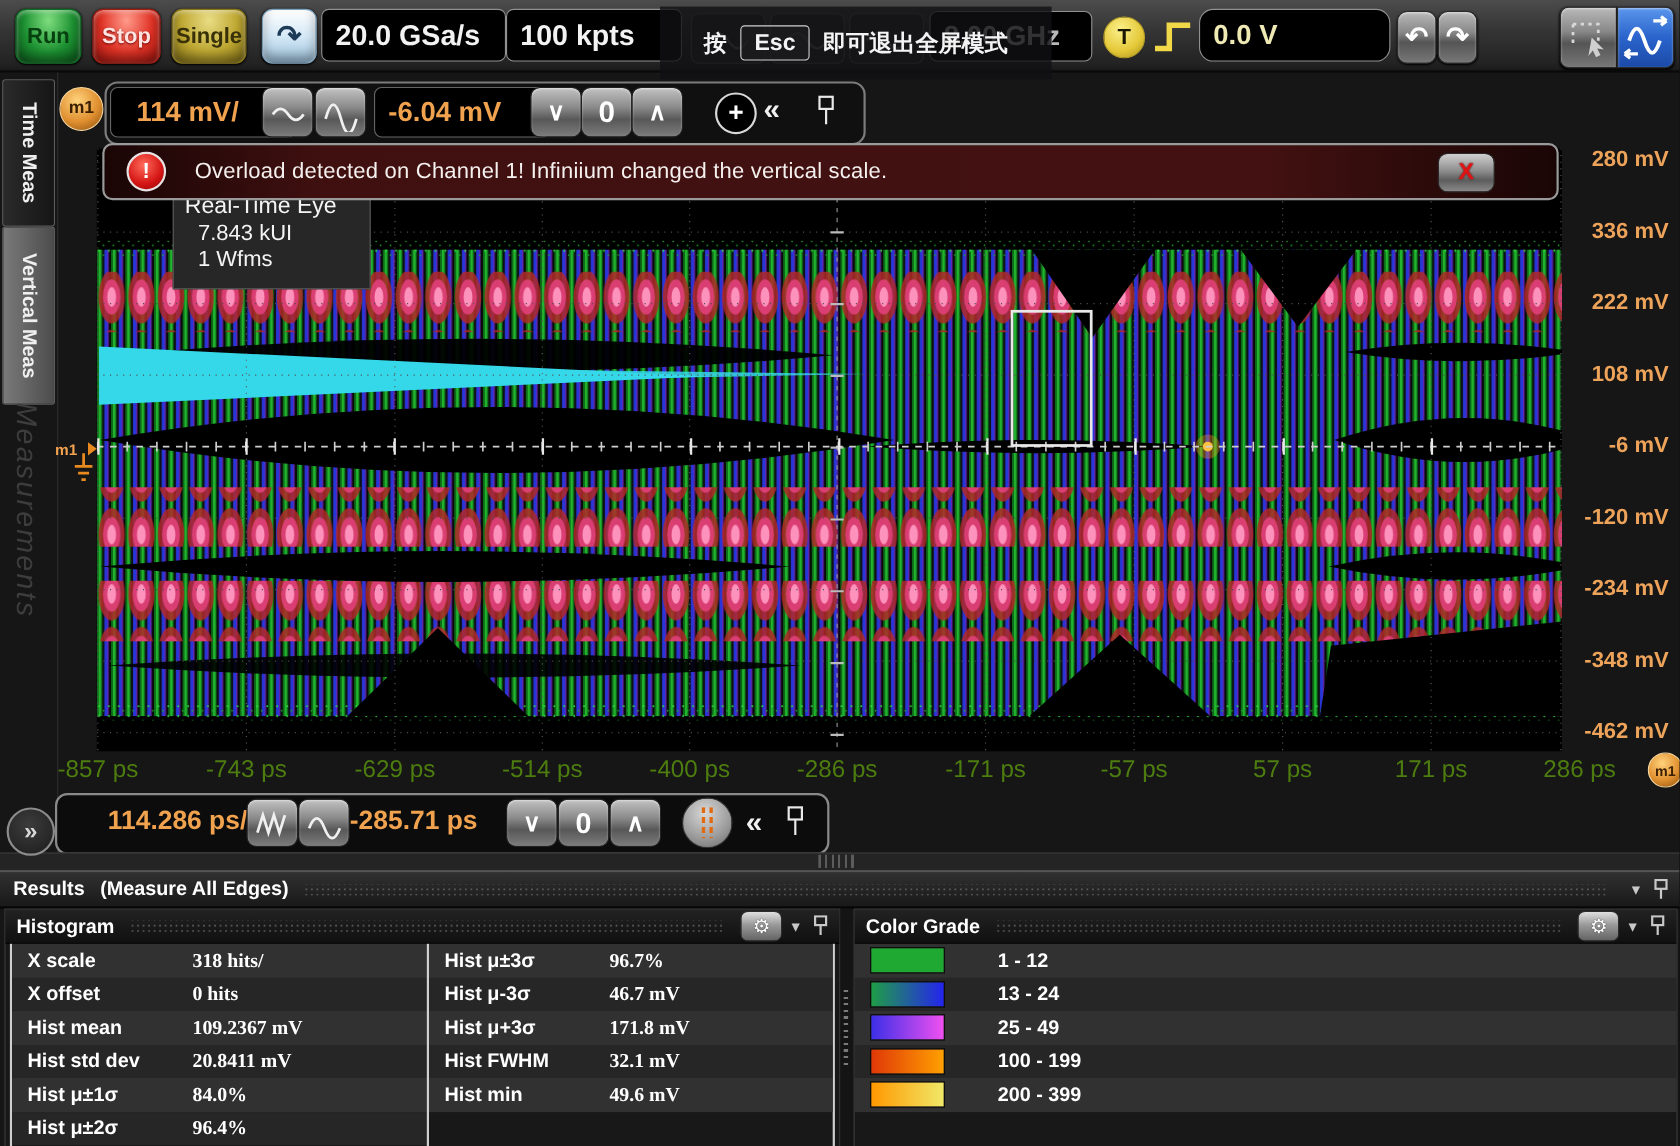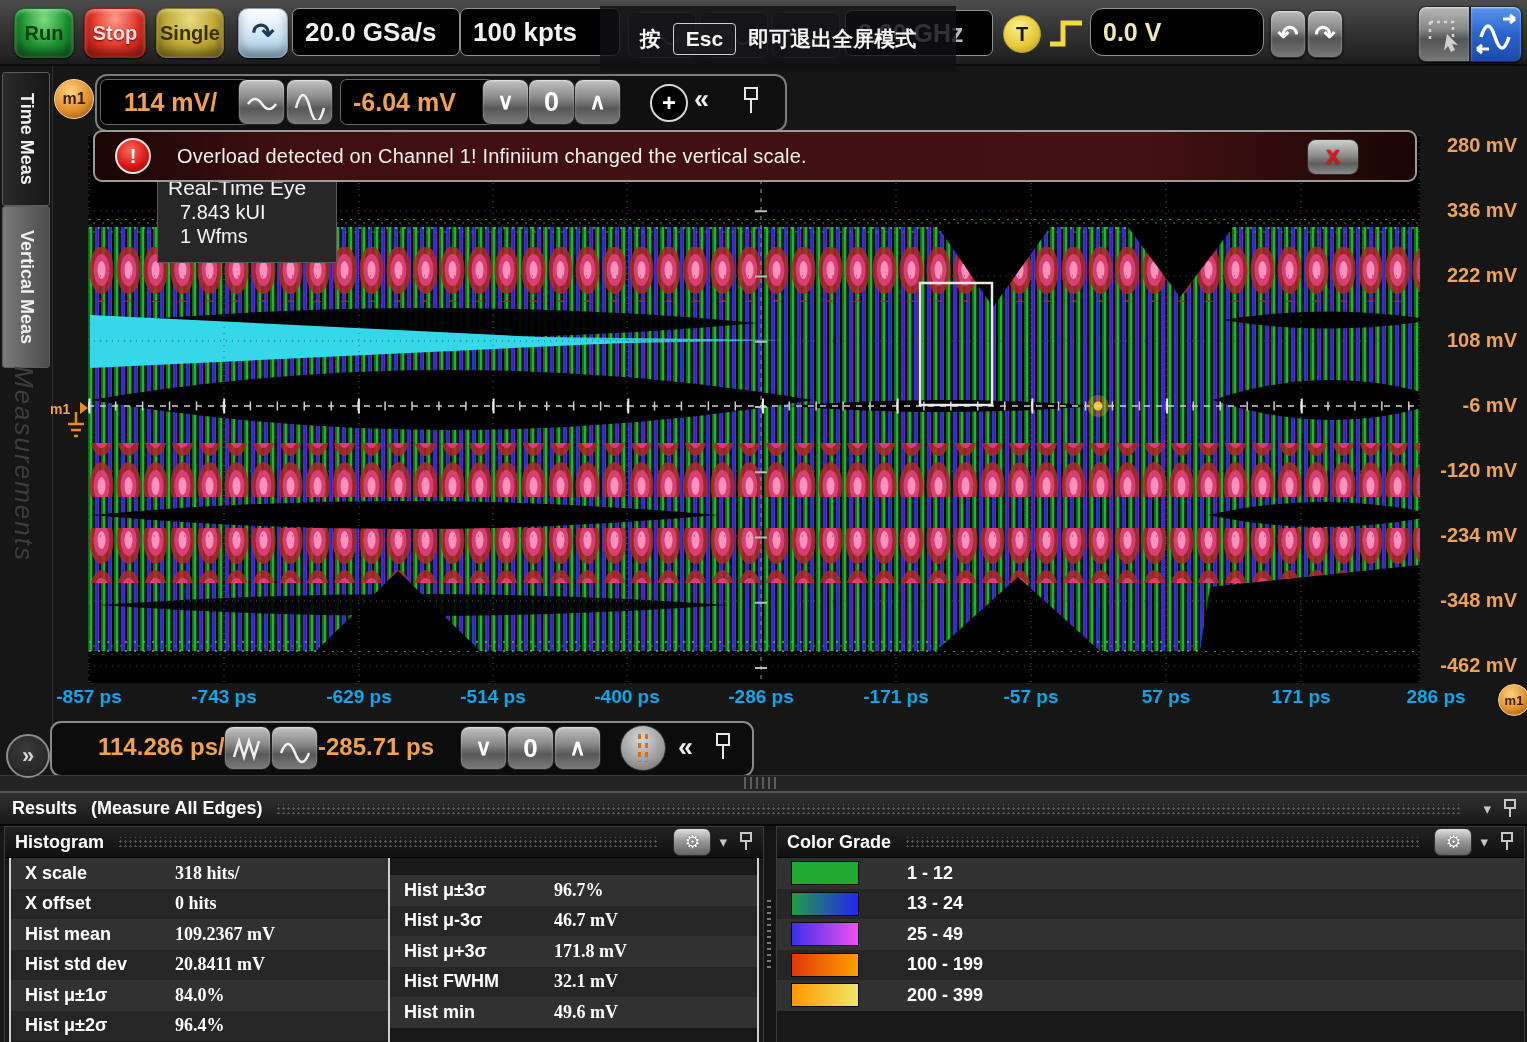--- a/index.html
+++ b/index.html
@@ -91,21 +91,21 @@
   .tab-b{top:140px;height:160px;background:linear-gradient(90deg,#7a7a7a,#4c4c4c);}
   .watermark{position:absolute;left:8px;top:300px;writing-mode:vertical-rl;font-size:26px;
     font-style:italic;color:#3d3d3d;letter-spacing:2px;}
 
   
   .plot{left:88px;top:135px;width:1332px;height:548px;background:#000;}
   .sel-none{user-select:none;}
   .m1-marker{left:50px;top:396px;width:40px;height:50px;z-index:6;}
   .ylab{position:absolute;right:10px;width:92px;text-align:right;font-size:20px;font-weight:bold;color:#eda35a;}
   .yaxis{left:1420px;top:135px;width:107px;height:548px;}
-  .xlab{position:absolute;top:0;width:96px;text-align:center;font-size:19px;font-weight:bold;color:#0ea5e9;}
+  .xlab{position:absolute;top:0;width:96px;text-align:center;font-size:22px;font-weight:normal;color:#4d7c0f;}
   .xaxis{left:40px;top:686px;width:1487px;height:26px;}
 
   
   .h-wrap{left:50px;top:721px;width:700px;height:52px;border:2px solid #8a8a8a;border-radius:11px;background:#0c0c0c;}
   .exp-circle{left:6px;top:734px;width:40px;height:40px;border-radius:50%;z-index:5;
     background:radial-gradient(circle at 45% 35%,#3c3c3c,#1c1c1c);border:2px solid #8c8c8c;
     color:#d8d8d8;font-size:22px;font-weight:bold;display:flex;align-items:center;justify-content:center;}
   .ref-circle{position:absolute;left:620px;top:725px;width:44px;height:44px;border-radius:50%;
     background:radial-gradient(circle at 45% 30%,#d8d8d8,#9a9a9a 60%,#6a6a6a);border:1px solid #333;
     display:flex;align-items:center;justify-content:center;gap:4px;}
@@ -446,21 +446,21 @@
         <div class="trow">
             <span class="lab">Hist μ±1σ</span>
             <span class="val">84.0%</span>
           </div>
         <div class="trow">
             <span class="lab">Hist μ±2σ</span>
             <span class="val">96.4%</span>
           </div>
       </div>
       <div class="col-div"></div>
-      <div class="tbl-col" style="left:379px;right:0;margin-top:17px;">
+      <div class="tbl-col" style="left:379px;right:0;">
         <div class="trow">
             <span class="lab">Hist μ±3σ</span>
             <span class="val">96.7%</span>
           </div>
         <div class="trow">
             <span class="lab">Hist μ-3σ</span>
             <span class="val">46.7 mV</span>
           </div>
         <div class="trow">
             <span class="lab">Hist μ+3σ</span>

